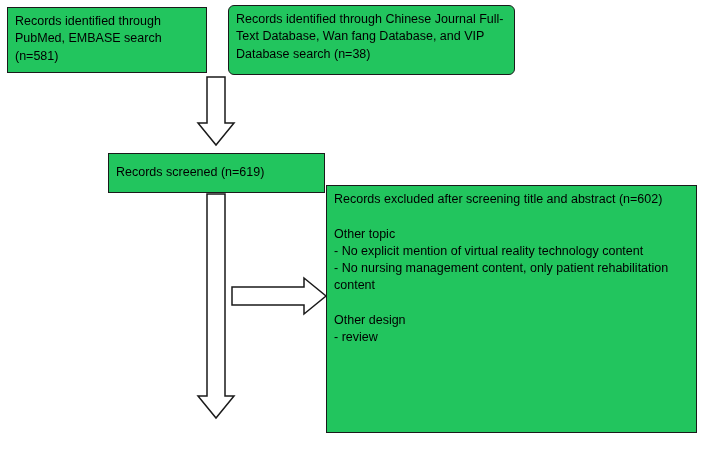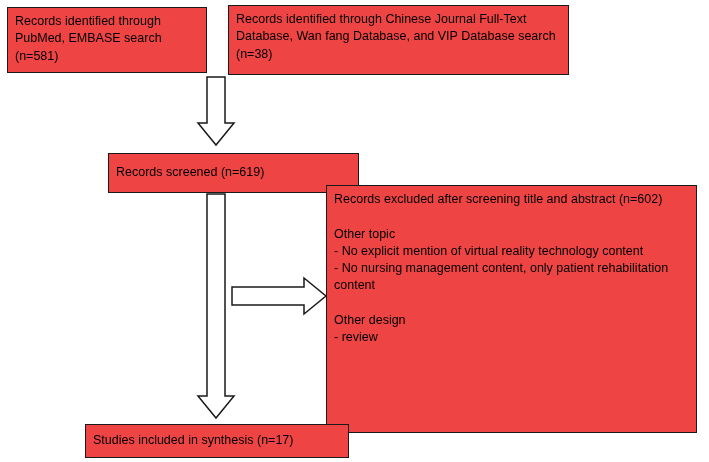--- a/index.html
+++ b/index.html
@@ -12,21 +12,21 @@
     width: 709px;
     height: 462px;
     background: #ffffff;
     font-family: "Liberation Sans", sans-serif;
     color: #000000;
     overflow: hidden;
   }
   .box {
     position: absolute;
     border: 1.5px solid #1a1a1a;
-    background: #ef4444;
+    background: #22c55e;
     box-sizing: border-box;
     font-size: 12.5px;
     line-height: 1.38;
     padding: 5px 7px;
     white-space: pre-line;
   }
   .box.center-v {
     display: flex;
     align-items: center;
   }
@@ -43,29 +43,29 @@
     stroke-width: 1.5;
   }
 </style>
 </head>
 <body>
 
 <div id="canvas">
 
   <div class="box" style="left:7px; top:7px; width:200px; height:66px;">Records identified through PubMed, EMBASE search (n=581)</div>
 
-  <div class="box" style="left:228px; top:5px; width:341px; height:70px;">Records identified through Chinese Journal Full-Text Database, Wan fang Database, and VIP Database search (n=38)</div>
+  <div class="box" style="left:228px; top:5px; width:287px; height:70px;border-radius:6px;">Records identified through Chinese Journal Full-Text Database, Wan fang Database, and VIP Database search (n=38)</div>
 
   <div class="arrow-v" style="left:196px; top:77px; width:40px; height:70px;">
     <svg width="40" height="70" viewBox="0 0 40 70">
       <path class="fillwhite" d="M11 0 L29 0 L29 46 L38 46 L20 68 L2 46 L11 46 Z"></path>
     </svg>
   </div>
 
-  <div class="box center-v" style="left:108px; top:153px; width:251px; height:40px;">Records screened (n=619)</div>
+  <div class="box center-v" style="left:108px; top:153px; width:217px; height:40px;">Records screened (n=619)</div>
 
   <div class="box" style="left:326px; top:185px; width:371px; height:248px;">Records excluded after screening title and abstract (n=602)
 
 Other topic
 - No explicit mention of virtual reality technology content
 - No nursing management content, only patient rehabilitation content
 
 Other design
 - review</div>
 
@@ -74,15 +74,14 @@
       <path class="fillwhite" d="M0 9 L72 9 L72 0 L94 18 L72 36 L72 27 L0 27 Z"></path>
     </svg>
   </div>
 
   <div class="arrow-v" style="left:196px; top:194px; width:40px; height:226px;">
     <svg width="40" height="226" viewBox="0 0 40 226">
       <path class="fillwhite" d="M11 0 L29 0 L29 202 L38 202 L20 224 L2 202 L11 202 Z"></path>
     </svg>
   </div>
 
-  <div class="box center-v" style="left:85px; top:424px; width:264px; height:34px;">Studies included in synthesis (n=17)</div>
 
 </div>
 
 </body></html>

